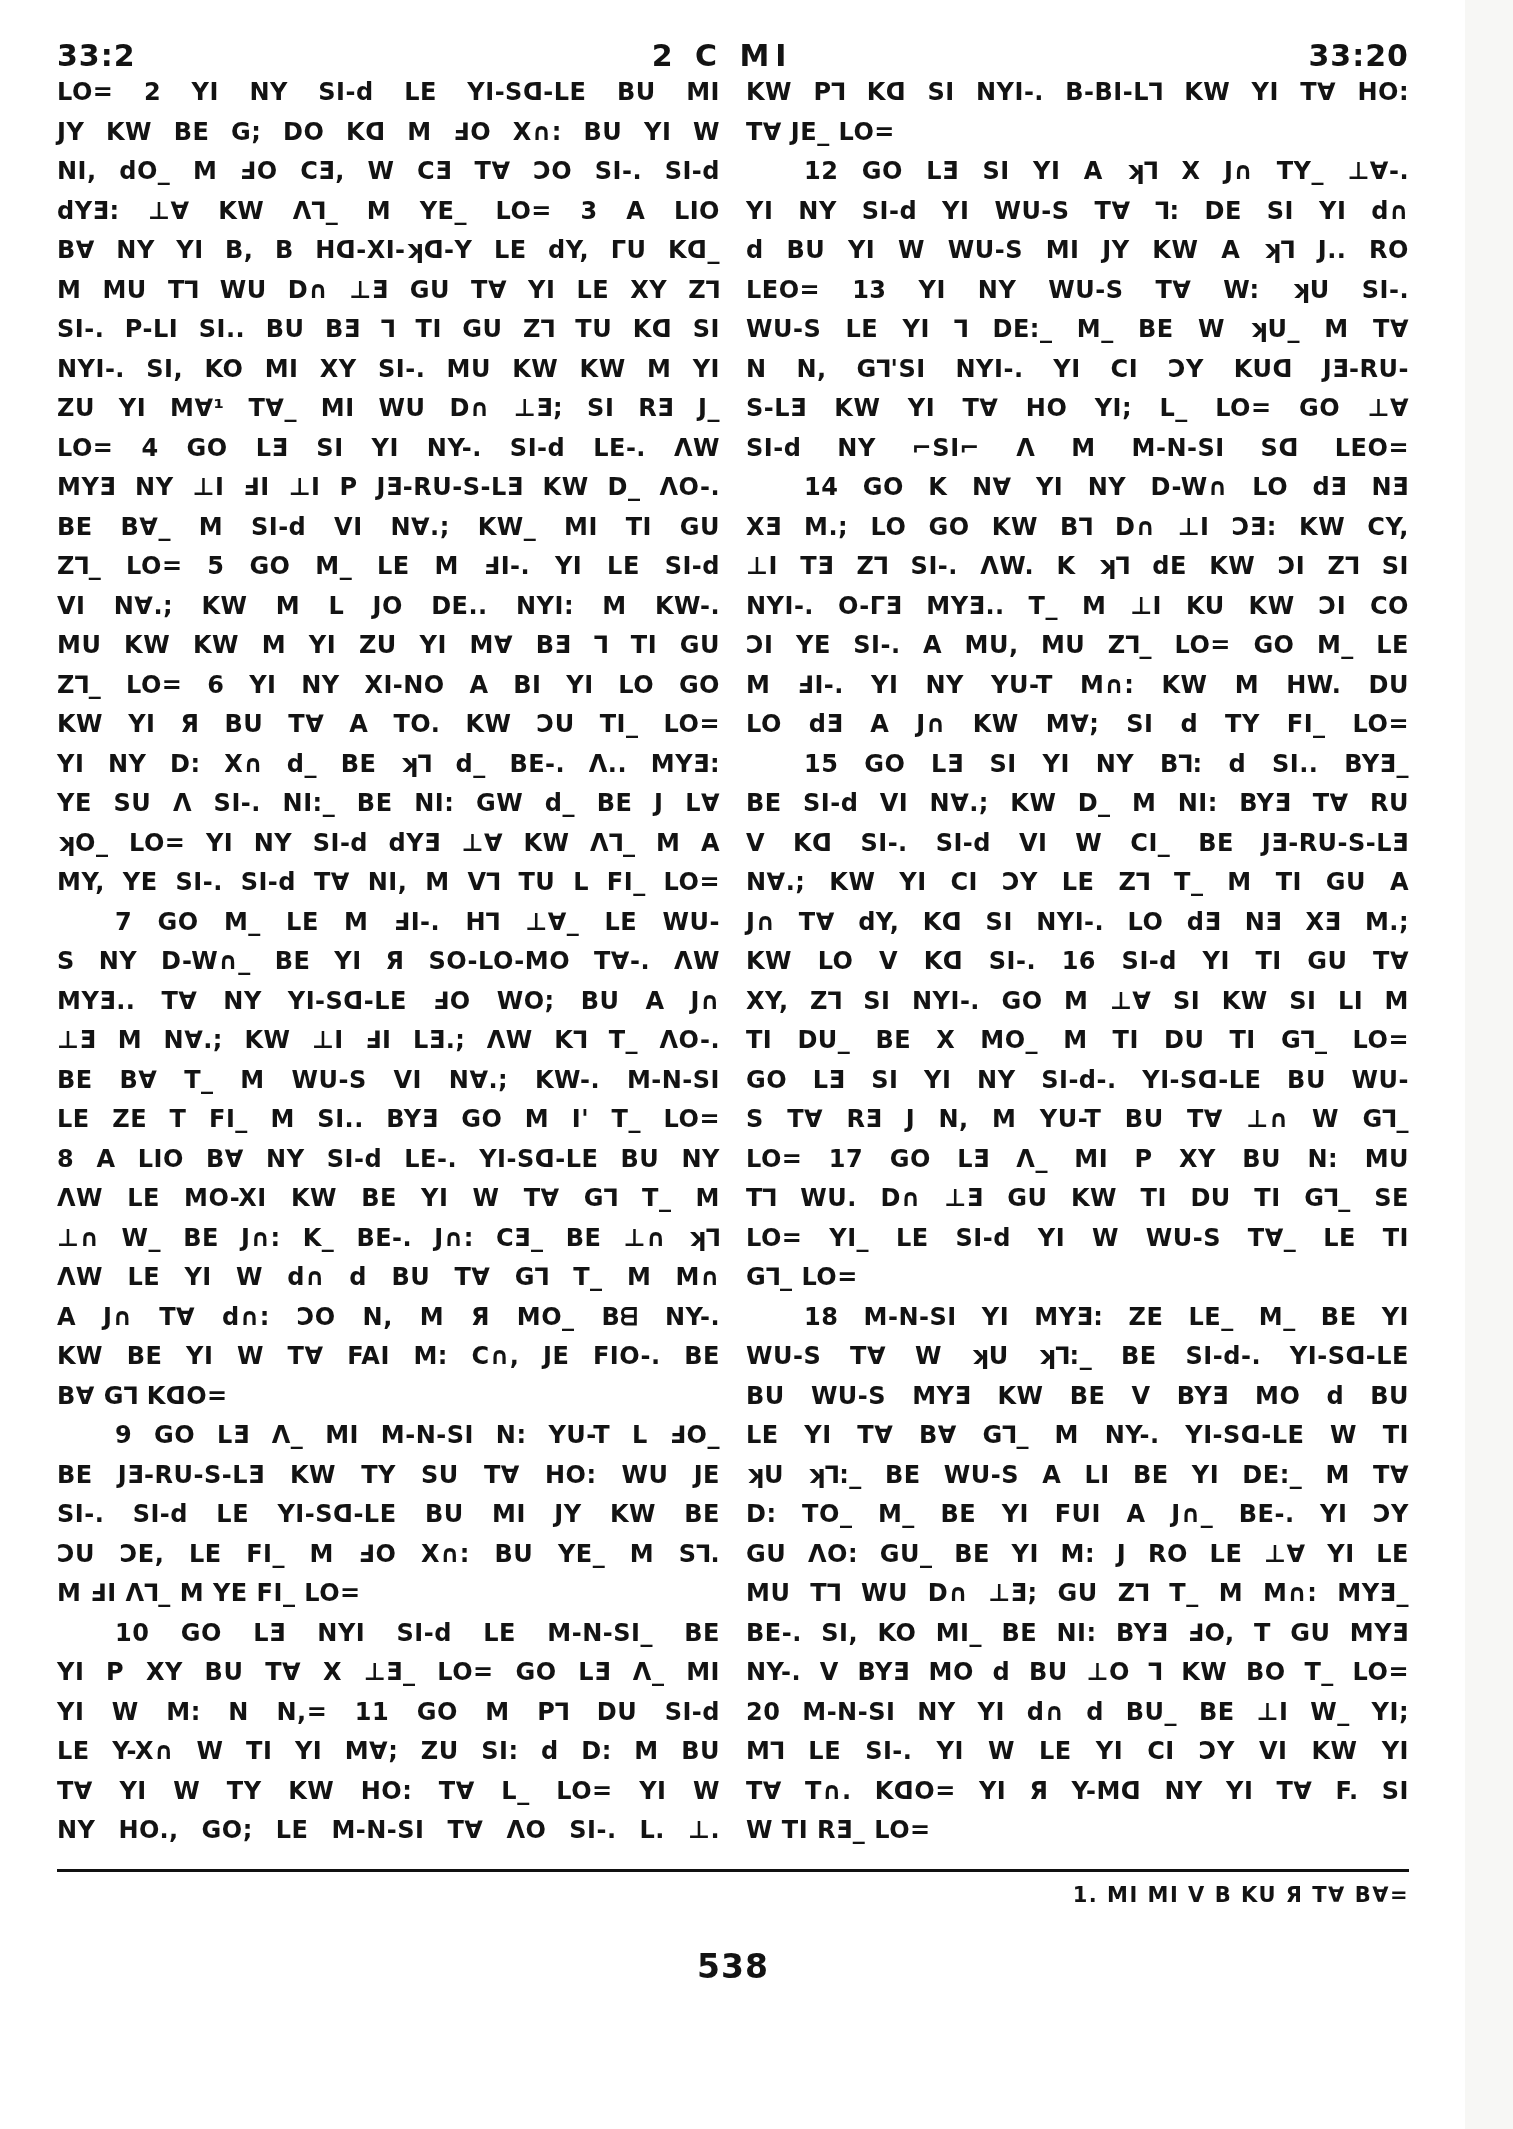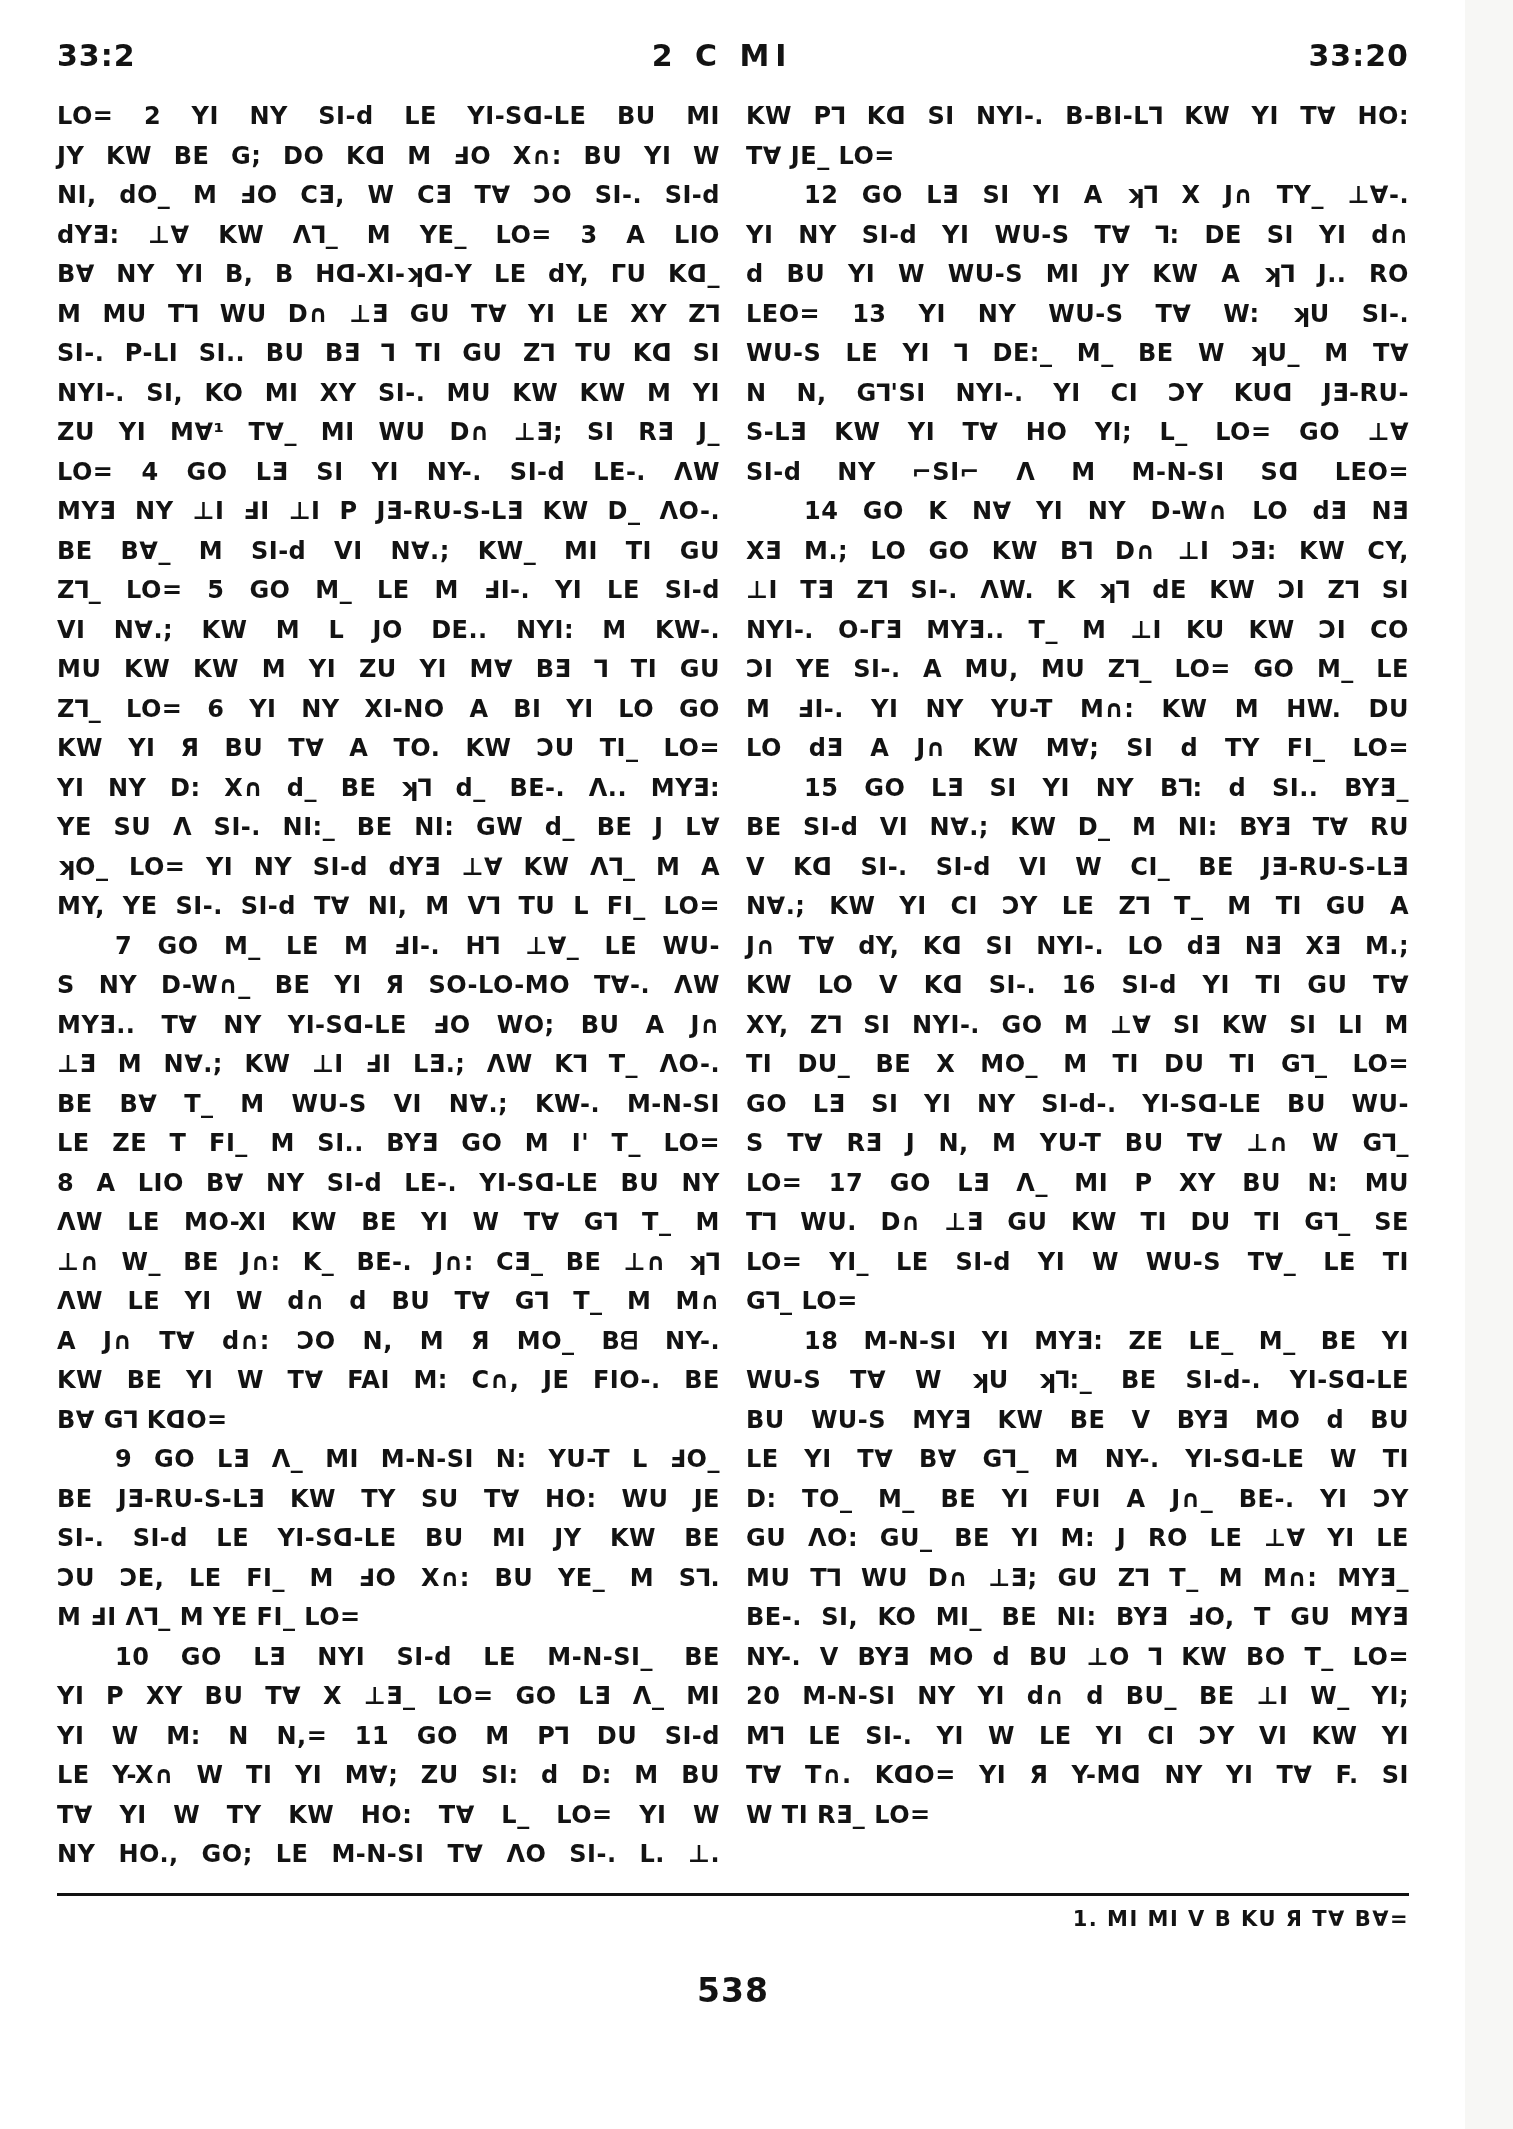--- a/index.html
+++ b/index.html
@@ -18,21 +18,20 @@
     overflow:hidden;
   }
   .running-head{
     display:flex;justify-content:space-between;align-items:baseline;
     font-weight:bold;font-size:30px;letter-spacing:1px;
   }
   .running-head .center{
     letter-spacing:6px;
   }
   .columns{
-    margin-top:24px;
     display:flex;
     gap:26px;
   }
   .col{
     width:687px;
   }
   .line{
     font-weight:bold;
     font-size:24px;
     line-height:39.5px;
@@ -160,20 +159,21 @@
         <div class="line">GO LƎ SI YI NY SI-d-. YI-Sᗡ-LE BU WU-</div>
         <div class="line">S T∀ RƎ J N, M YU-T BU T∀ ⊥∩ W G⅂_</div>
         <div class="line">LO=  17 GO LƎ Λ_ MI P XY BU N: MU</div>
         <div class="line">T⅂ WU. D∩ ⊥Ǝ GU KW TI DU TI G⅂_ SE</div>
         <div class="line">LO= YI_ LE SI-d YI W WU-S T∀_ LE TI</div>
         <div class="line end">G⅂_ LO=</div>
         <div class="line indent">18 M-N-SI YI MYƎ: ZE LE_ M_ BE YI</div>
         <div class="line">WU-S T∀ W ʞU ʞ⅂:_ BE SI-d-. YI-Sᗡ-LE</div>
         <div class="line">BU WU-S MYƎ KW BE V BYƎ MO d BU</div>
         <div class="line">LE YI T∀ B∀ G⅂_ M NY-. YI-Sᗡ-LE W TI</div>
+        <div class="line">ʞU ʞ⅂:_ BE WU-S A LI BE YI DE:_ M T∀</div>
         <div class="line">D: TO_ M_ BE YI FUI A J∩_ BE-. YI ƆY</div>
         <div class="line">GU ΛO: GU_ BE YI M: J RO LE ⊥∀ YI LE</div>
         <div class="line">MU T⅂ WU D∩ ⊥Ǝ; GU Z⅂ T_ M M∩: MYƎ_</div>
         <div class="line">BE-. SI, KO MI_ BE NI: BYƎ ℲO, T GU MYƎ</div>
         <div class="line">NY-. V BYƎ MO d BU ⊥O ⅂ KW BO T_ LO=</div>
         <div class="line">20 M-N-SI NY YI d∩ d BU_ BE ⊥I W_ YI;</div>
         <div class="line">M⅂ LE SI-. YI W LE YI CI ƆY VI KW YI</div>
         <div class="line">T∀ T∩. KᗡO= YI Я Y-Mᗡ NY YI T∀ F. SI</div>
         <div class="line end">W TI RƎ_ LO=</div>
       </div>

